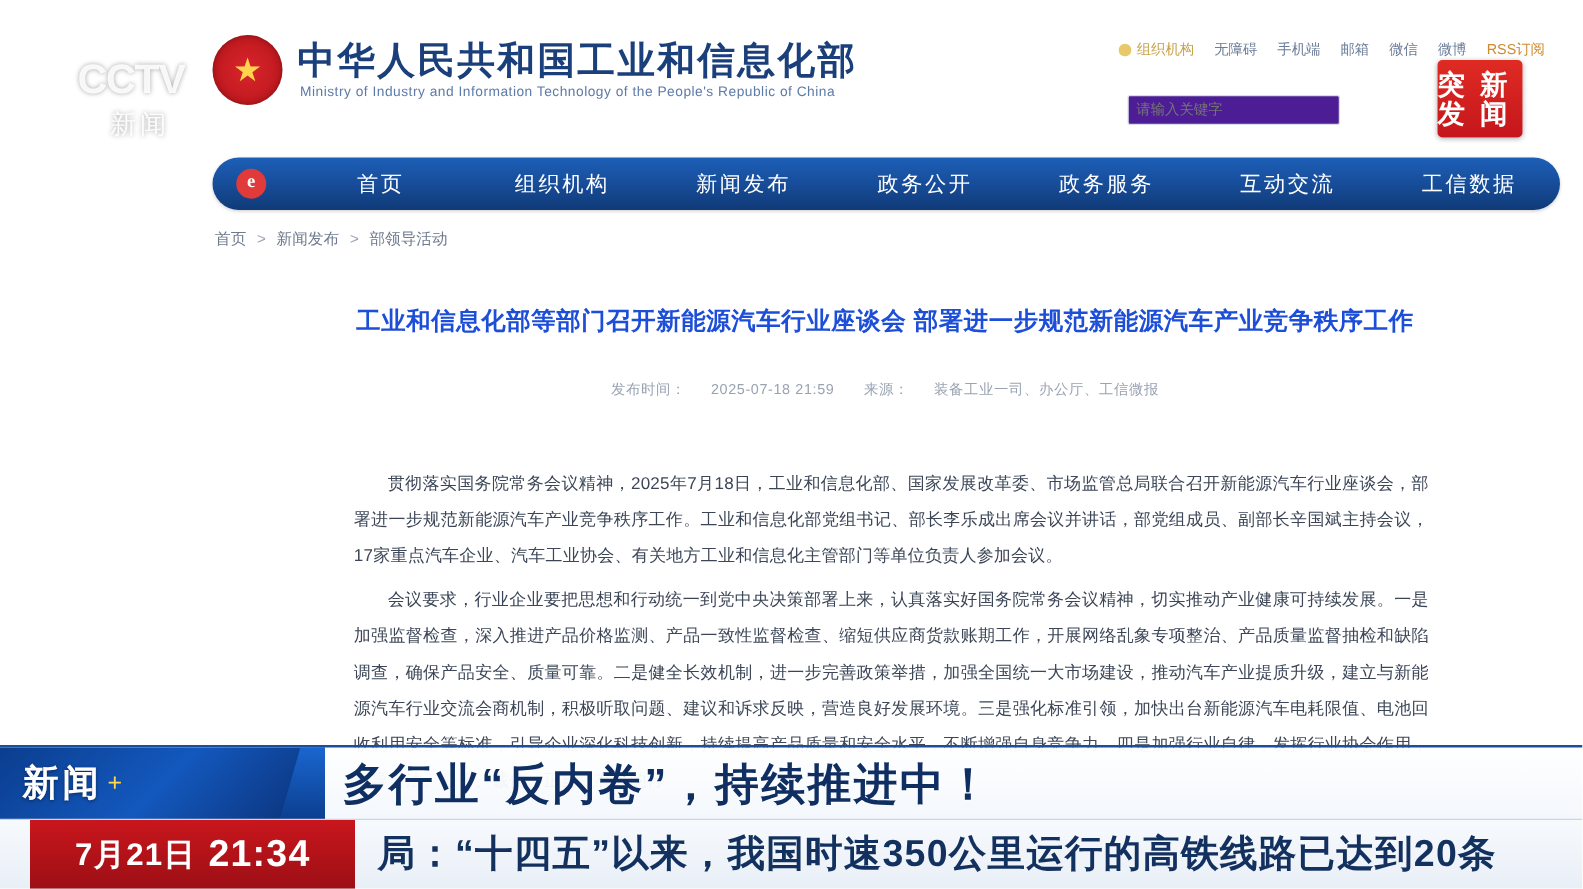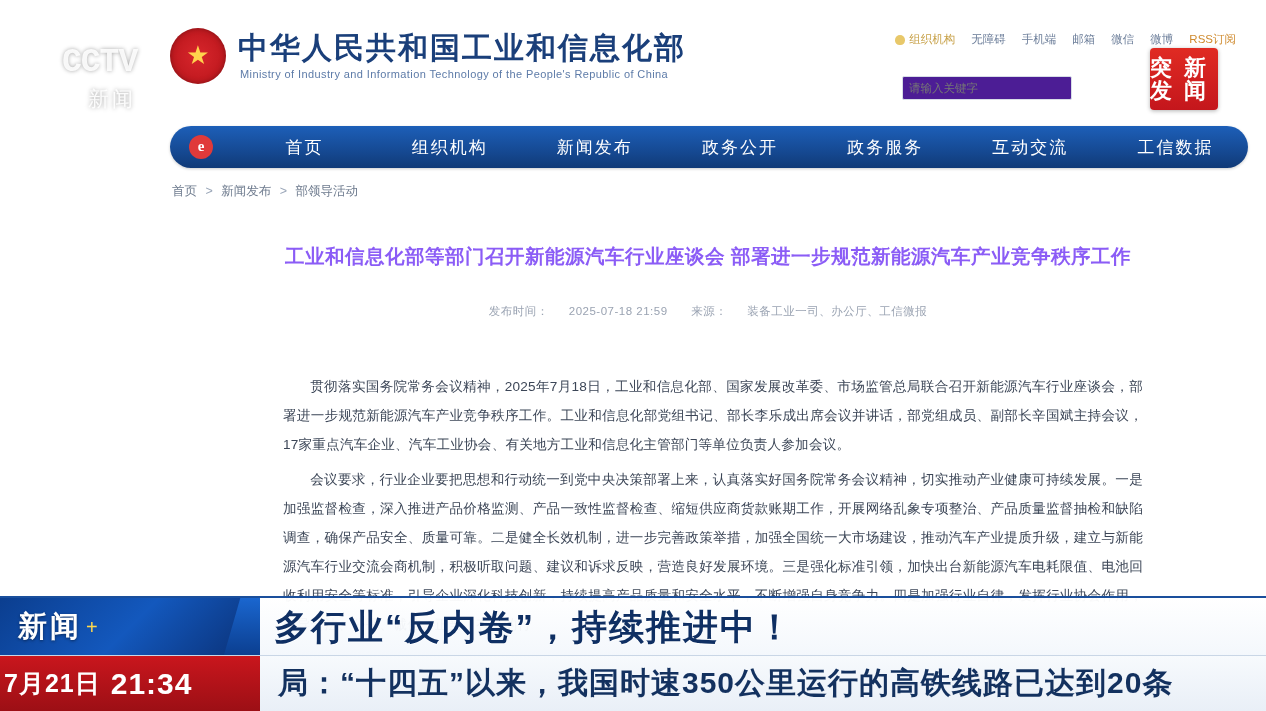--- a/index.html
+++ b/index.html
@@ -172,21 +172,21 @@
   .breadcrumb .sep { margin: 0 5px; color: #9aa6b8; }
 
   
   .article-title {
     position: absolute;
     left: 140px; top: 243px;
     width: 980px;
     text-align: center;
     font-size: 19.5px;
     font-weight: bold;
-    color: #8b5cf6;
+    color: #1d4ed8;
     letter-spacing: .5px;
   }
   .article-meta {
     position: absolute;
     left: 140px; top: 304px;
     width: 980px;
     text-align: center;
     font-size: 11.5px;
     color: #9aa3b2;
     letter-spacing: .5px;
@@ -206,21 +206,21 @@
   .article-body p { margin: 0 0 6px 0; text-indent: 2em; }
 
   
   .cctv-logo {
     position: absolute;
     left: 62px; top: 46px;
     width: 120px; height: 70px;
     pointer-events: none;
   }
   .cctv-logo .cctv-text {
-    font-family: Liberation Mono, monospace;
+    font-family: Liberation Sans, sans-serif;
     font-size: 33px;
     font-weight: bold;
     color: rgba(255,255,255,.88);
     letter-spacing: -1px;
     text-shadow: 0 0 4px rgba(0,0,0,.35);
     line-height: 1;
   }
   .cctv-logo .cctv-sub {
     margin-top: 6px;
     margin-left: 26px;
@@ -310,22 +310,23 @@
     align-items: center;
     border-top: 1px solid #c9d6e6;
   }
   .ticker-time {
     width: 260px; height: 55px;
     background: linear-gradient(180deg, #c9161d 0%, #9c0f15 100%);
     color: #ffffff;
     display: flex;
     align-items: center;
     gap: 10px;
-    padding-left: 4px;
+    padding-left: 36px;
     box-sizing: border-box;
+    margin-left: 24px;
   }
   .ticker-date {
     font-size: 25px;
     font-weight: bold;
     letter-spacing: 1px;
   }
   .ticker-clock {
     font-size: 30px;
     font-weight: bold;
     letter-spacing: 1px;

